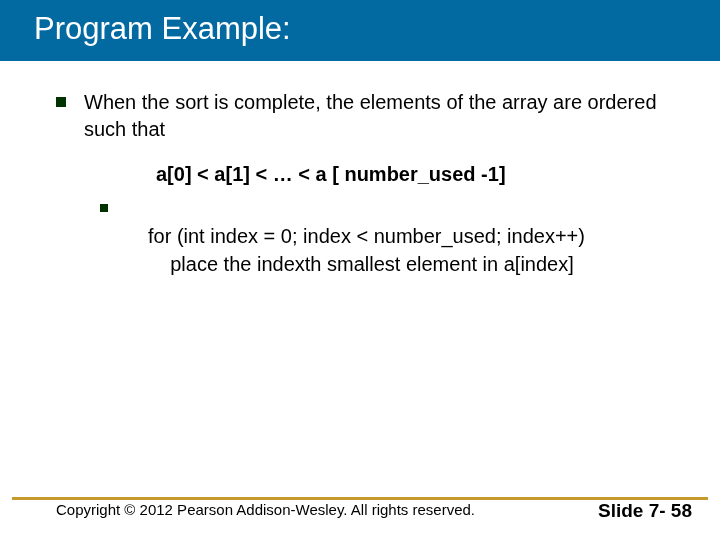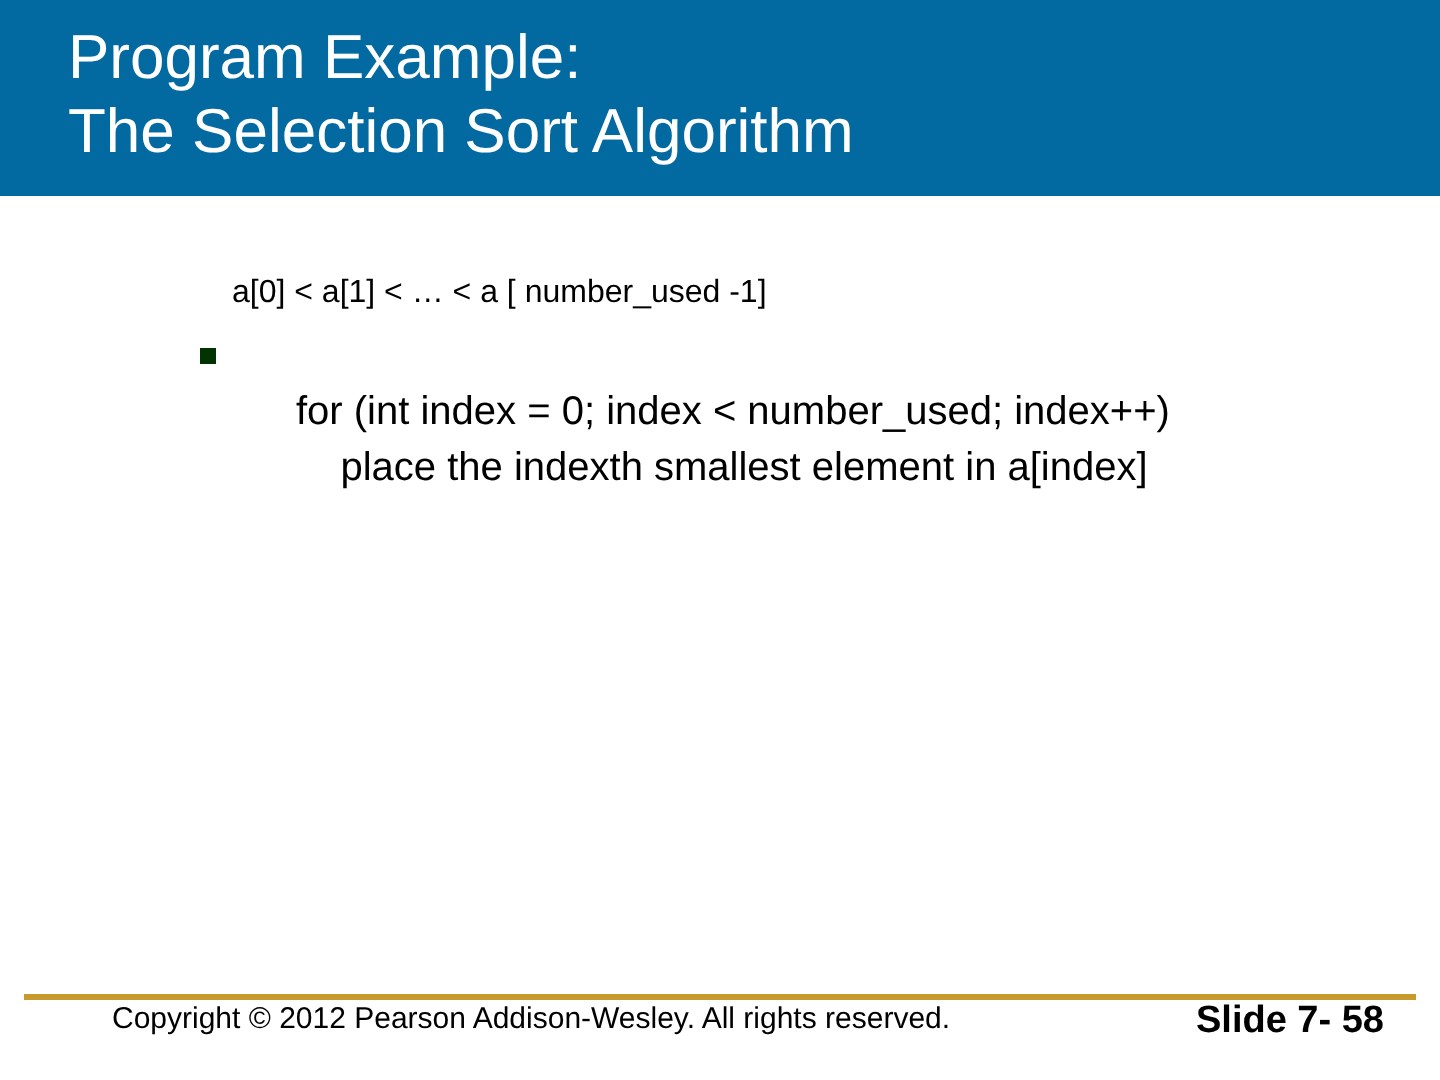--- a/index.html
+++ b/index.html
@@ -6,44 +6,46 @@
   html, body { width: 720px; height: 540px; font-family: Arial, Helvetica, sans-serif; background: #fff; overflow: hidden; }
   .slide { position: relative; width: 720px; height: 540px; background: #fff; }
   .title-band { background: #0369a1; color: #fff; padding: 10px 0 14px 34px; }
   .title-band h1 { font-size: 31px; font-weight: 400; line-height: 1.2; }
   .body { padding: 28px 40px 0 56px; color: #000; font-size: 20px; line-height: 1.35; }
   .lvl1 { position: relative; padding-left: 28px; margin-bottom: 18px; }
   .lvl1::before {
     content: ""; position: absolute; left: 0; top: 8px;
     width: 10px; height: 10px; background: #003300;
   }
-  .expr { margin: 10px 0 6px 60px; font-size: 16px; }
+  .expr { margin: 10px 0 6px 100px; font-size: 20px; font-weight: bold; }
   .lvl2 { position: relative; padding-left: 24px; margin-left: 44px; font-size: 20px; line-height: 1.4; }
   .lvl2::before {
     content: ""; position: absolute; left: 0; top: 10px;
     width: 8px; height: 8px; background: #003300;
   }
   .code-lines { margin-left: 24px; }
   .gold-bar { position: absolute; left: 12px; right: 12px; bottom: 40px; height: 3px; background: #c79a2e; }
   .copyright { position: absolute; left: 56px; bottom: 22px; font-size: 15px; color: #000; }
   .slidenum { position: absolute; right: 28px; bottom: 18px; font-size: 19px; font-weight: 700; color: #000; }
 </style>
 </head>
 <body>
 
 <div class="slide">
 
   <div class="title-band">
     <h1>
       <span>Program Example:</span><br>
-      <span>The Selection Sort Algorithm</span>
     </h1>
   </div>
 
   <div class="body">
+    <div class="lvl1">
+      <span>When the sort is complete, the elements of the array are ordered such that</span>
+    </div>
 
     <div class="expr">a[0] &lt; a[1] &lt; … &lt; a [ number_used -1]</div>
 
     <div class="lvl2">
       <br>
       <span class="code-lines">for (int index = 0; index &lt; number_used; index++)</span><br>
       <span class="code-lines" style="white-space: pre; text-align: right;">    place the indexth smallest element in a[index]</span>
     </div>
   </div>
 

